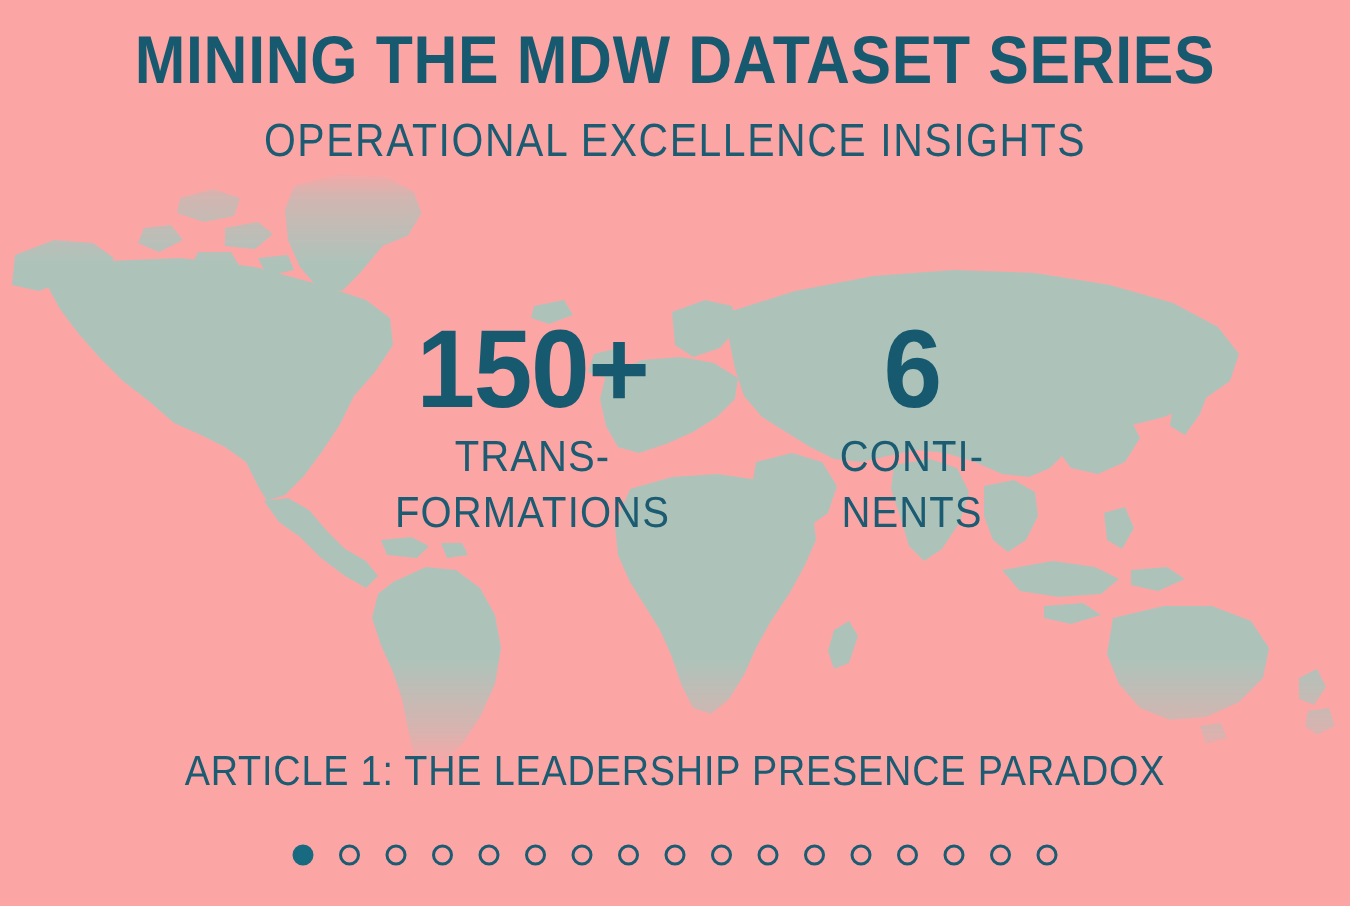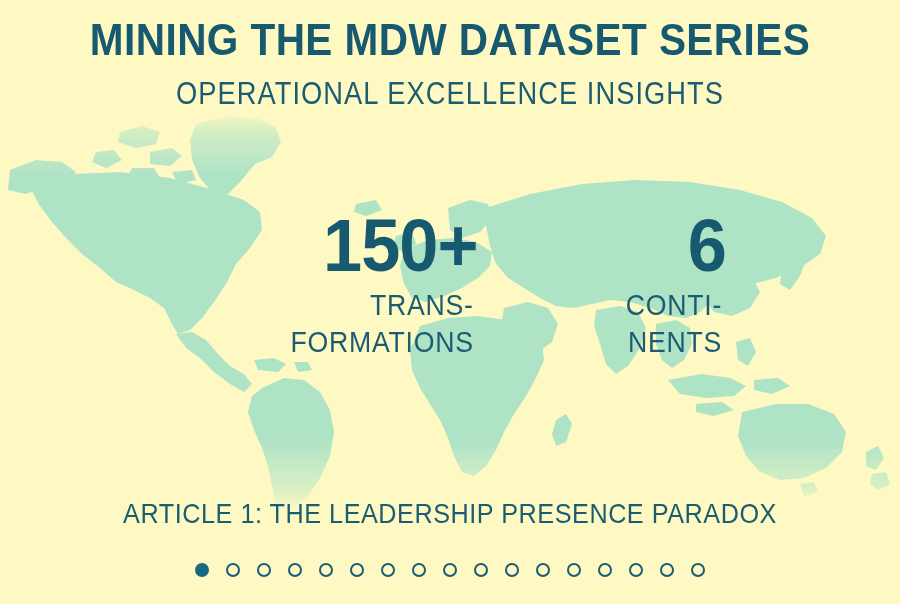--- a/index.html
+++ b/index.html
@@ -85,21 +85,21 @@
     position: absolute;
     left: 0;
     top: 206px;
     width: 900px;
     display: flex;
     justify-content: center;
     align-items: flex-start;
     z-index: 3;
   }
   .stat {
-    text-align: right;
+    text-align: center;
     flex: 0 0 auto;
   }
   .stat-150   { width: 258px; margin-left: 58px; }
   .stat-6     { width: 248px; }
   .stat-90    { width: 252px; margin-right: 84px; }
 
   .stat-value {
     font-size: 74px;
     line-height: 80px;
     font-weight: 700;
@@ -160,21 +160,21 @@
     cursor: pointer;
   }
   .dot.active {
     background: #176a80;
     border-color: #176a80;
   }
 </style>
 </head>
 <body>
 
-<div id="slide" style="background: #fef9c3;">
+<div id="slide" style="background: #fca5a5;">
 
   <div id="map-layer">
     <svg viewBox="0 0 900 400" preserveAspectRatio="none" xmlns="http://www.w3.org/2000/svg">
       <g class="land" style="fill: rgb(126, 214, 200);">
 
         <path d="M196 12 L226 4 L258 6 L276 16 L281 30 L272 45 L255 52 L240 70 L228 82 L212 80 L200 66 L192 48 L190 28 Z"></path>
 
         <path d="M120 20 L142 14 L160 20 L156 32 L136 36 L118 30 Z"></path>
         <path d="M150 40 L172 36 L182 44 L170 54 L150 52 Z"></path>
         <path d="M96 40 L114 38 L122 48 L106 56 L92 50 Z"></path>

